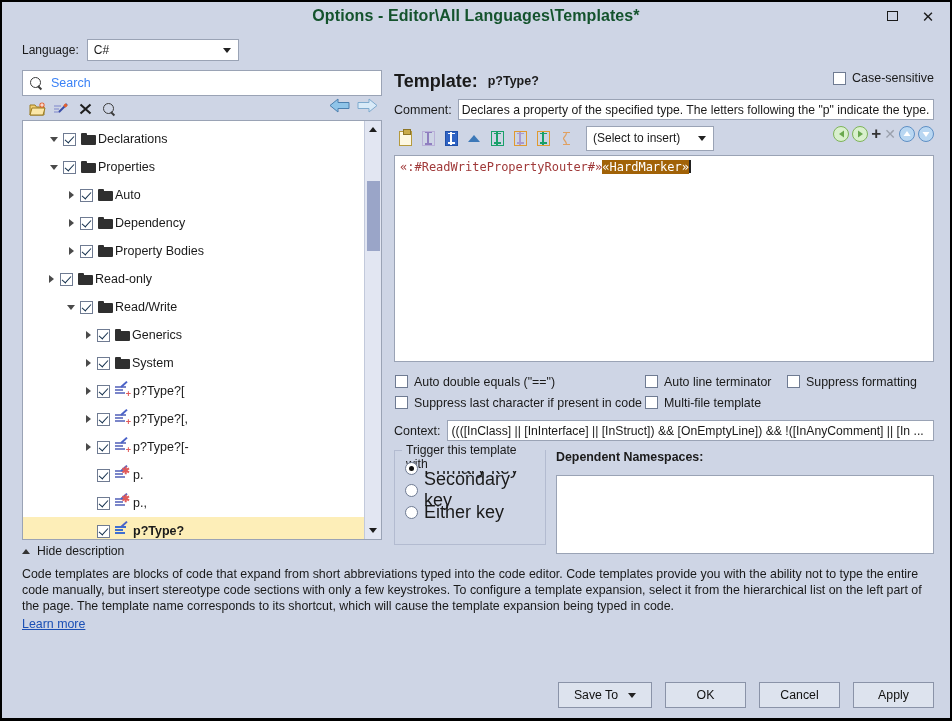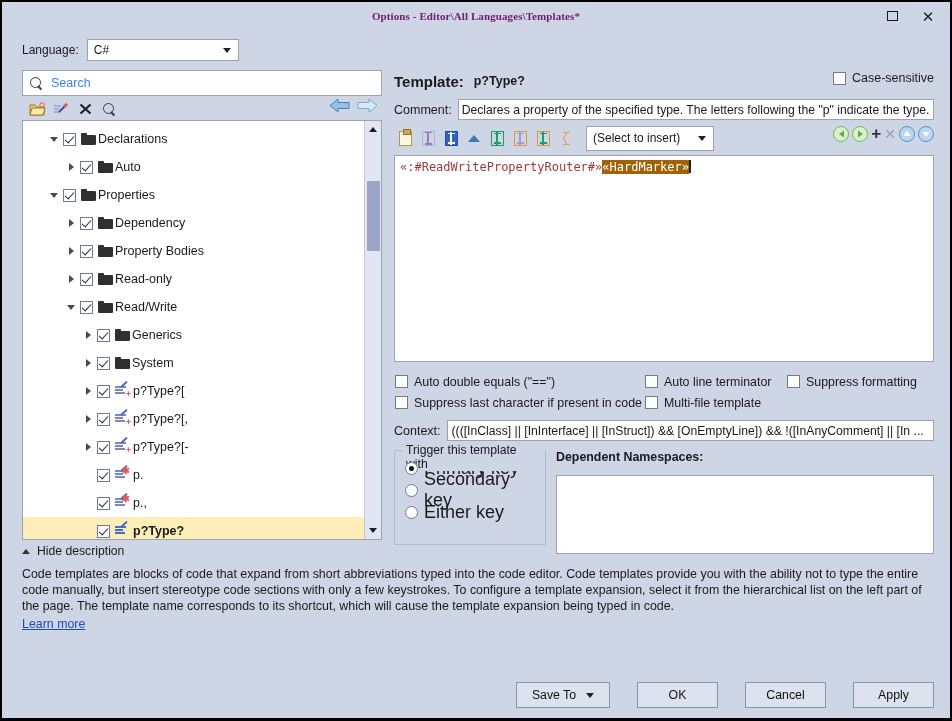--- a/index.html
+++ b/index.html
@@ -17,21 +17,21 @@
     background: #ced5e5;
     border: 2px solid #000000;
     border-bottom-width: 3px;
   }
   
   .titlebar {
     position:relative; height:28px; width:100%;
     background:#ced5e5;
     display:flex; align-items:center; justify-content:center;
   }
-  .titlebar-text { font-size:11px; font-weight:bold; color:#701a75; letter-spacing:0.1px;font-family:Liberation Serif, serif; }
+  .titlebar-text { font-size:16px; font-weight:bold; color:#14532d; letter-spacing:0.1px; }
   .win-controls { position:absolute; right:4px; top:0; height:28px; display:flex; align-items:center; }
   .win-btn { width:36px; height:26px; display:flex; align-items:center; justify-content:center; cursor:default; }
   .restore-glyph { width:11px; height:10px; border:1.6px solid #1a1a1a; }
   .close-glyph { font-size:15px; line-height:1; color:#1a1a1a; font-family:"Liberation Sans",sans-serif;}
   
   .lang-row { display:flex; align-items:center; padding:5px 0 0 20px; height:34px; }
   .lang-label { font-size:12px; margin-right:8px; }
   .combo {
     height:22px; background:#fff; border:1px solid #9aa3b5;
     display:flex; align-items:center; position:relative; font-size:12px;
@@ -95,21 +95,21 @@
   .node-label { white-space:nowrap; }
   
   .tscroll { width:17px; background:#e2e6f2; border-left:1px solid #c2c9db; position:relative; }
   .tscroll .ar { height:17px; display:flex;align-items:center;justify-content:center; background:#e2e6f2;}
   .tscroll .up { width:0;height:0;border-left:4px solid transparent;border-right:4px solid transparent;border-bottom:5px solid #1c1c1c;}
   .tscroll .dn { width:0;height:0;border-left:4px solid transparent;border-right:4px solid transparent;border-top:5px solid #1c1c1c;}
   .tscroll .thumb { position:absolute; left:2px; width:13px; top:60px; height:70px; background:#9aa5c8; }
   .tscroll .dnwrap{position:absolute;bottom:0;left:0;right:0;}
   
   .tmpl-row { display:flex; align-items:center; height:22px; position:relative; }
-  .tmpl-row .lab { font-weight:bold; font-size:15px; }
+  .tmpl-row .lab { font-weight:bold; font-size:18px; }
   .tmpl-row .val { font-weight:bold; font-size:12.5px; margin-left:10px;}
   .case-wrap { position:absolute; right:0; top:1px; display:flex; align-items:center; font-size:12.5px;}
   .case-wrap .cb { margin-right:6px; width:13px;height:13px;}
   .comment-row { display:flex; align-items:center; margin-top:7px; }
   .comment-row .lab { font-size:12.5px; margin-right:6px; }
   .comment-input {
     flex:1; height:21px; background:#fff; border:1px solid #9aa3b5;
     font-size:12.2px; padding:0 3px; display:flex; align-items:center;
     white-space:nowrap; overflow:hidden;
   }
@@ -168,21 +168,21 @@
   .dep-box { background:#fff; border:1px solid #9aa3b5; height:79px; }
   
   .desc-area { padding:4px 20px 0 20px; }
   .hide-desc { display:flex; align-items:center; font-size:12.2px; margin-bottom:8px;}
   .hide-desc .tri { width:0;height:0;border-left:4px solid transparent;border-right:4px solid transparent;
     border-bottom:5px solid #333; margin-right:7px;}
   .desc-text { font-size:12.4px; line-height:16px; color:#1a1a1a; }
   .learn { color:#1a4fb5; text-decoration:underline; font-size:12.4px; display:inline-block; margin-top:3px;}
   
   .footer { position:absolute; bottom:0; left:0; right:0; height:44px; }
-  .btn-row { position:absolute; right:16px; top:8px; display:flex; gap:27px;}
+  .btn-row { position:absolute; right:16px; top:8px; display:flex; gap:13px;}
   .btn {
     height:26px; background:#dde3ee; border:1px solid #8a93a8;
     display:flex;align-items:center;justify-content:center; font-size:12.3px; color:#111;
     min-width:81px; padding:0 10px; position:relative;
   }
   .btn.split { width:94px; }
   .btn .darr { width:0;height:0;border-left:4.5px solid transparent;border-right:4.5px solid transparent;
     border-top:5px solid #222; margin-left:10px;}
 </style>
 </head>
@@ -264,53 +264,53 @@
       <div class="tree-wrap">
         <div class="tree" id="tree-list">
             <div class="node" style="padding-left:23px">
               <span class="expander">
                 <span class="exp-expanded"></span>
               </span>
               <span class="cb checked"></span>
               <span class="folder-ico"></span>
               <span class="node-label">Declarations</span>
             </div>
+            <div class="node" style="padding-left:23px">
+              <span class="expander">
+                <span class="exp-expanded"></span>
+              </span>
+              <span class="cb checked"></span>
+              <span class="folder-ico"></span>
+              <span class="node-label">Properties</span>
+            </div>
             <div class="node" style="padding-left:40px">
               <span class="expander">
                 <span class="exp-collapsed"></span>
               </span>
               <span class="cb checked"></span>
               <span class="folder-ico"></span>
               <span class="node-label">Auto</span>
             </div>
-            <div class="node" style="padding-left:23px">
-              <span class="expander">
-                <span class="exp-expanded"></span>
-              </span>
-              <span class="cb checked"></span>
-              <span class="folder-ico"></span>
-              <span class="node-label">Properties</span>
-            </div>
             <div class="node" style="padding-left:40px">
               <span class="expander">
                 <span class="exp-collapsed"></span>
               </span>
               <span class="cb checked"></span>
               <span class="folder-ico"></span>
               <span class="node-label">Dependency</span>
             </div>
             <div class="node" style="padding-left:40px">
               <span class="expander">
                 <span class="exp-collapsed"></span>
               </span>
               <span class="cb checked"></span>
               <span class="folder-ico"></span>
               <span class="node-label">Property Bodies</span>
             </div>
-            <div class="node" style="padding-left:40px">
+            <div class="node" style="padding-left:20px">
               <span class="expander">
                 <span class="exp-collapsed"></span>
               </span>
               <span class="cb checked"></span>
               <span class="folder-ico"></span>
               <span class="node-label">Read-only</span>
             </div>
             <div class="node" style="padding-left:40px">
               <span class="expander">
                 <span class="exp-expanded"></span>

